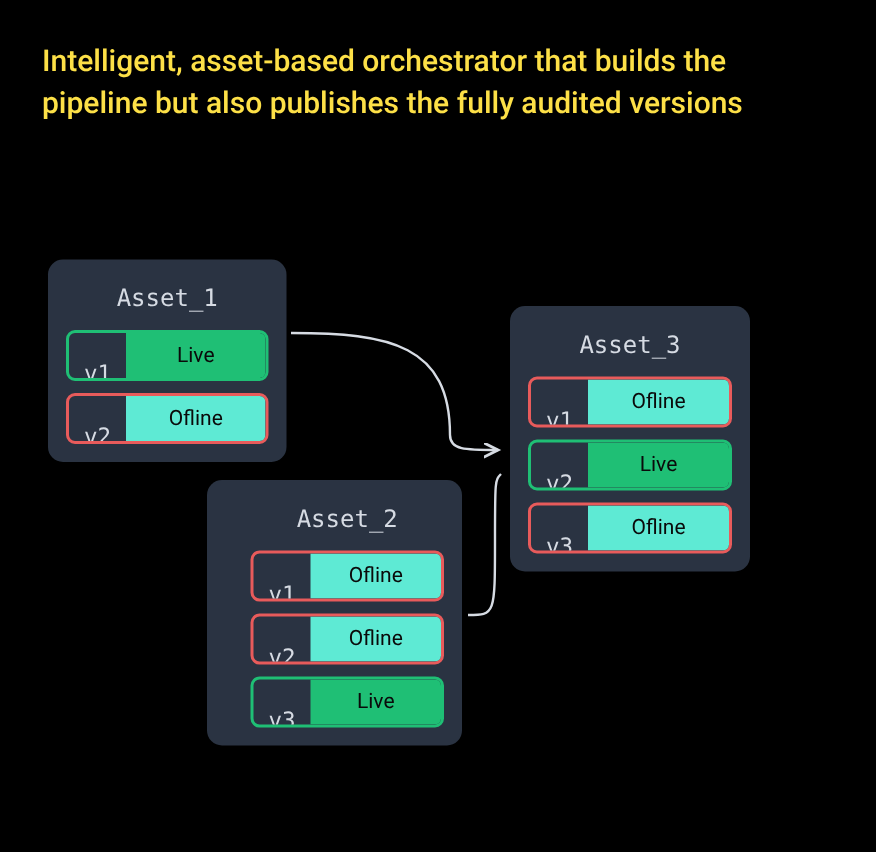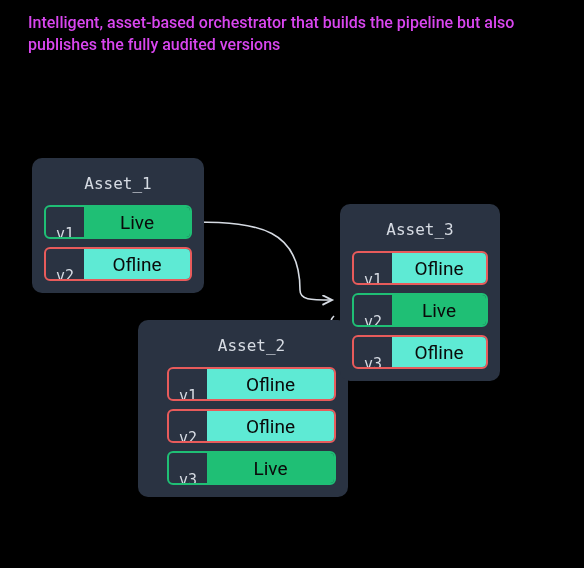--- a/index.html
+++ b/index.html
@@ -7,27 +7,27 @@
     background: #000;
     width: 584px;
     height: 568px;
     font-family: -apple-system, BlinkMacSystemFont, "Segoe UI", Roboto, Helvetica, Arial, sans-serif;
     color: #fff;
     position: relative;
     overflow: hidden;
   }
   .heading {
     position: absolute;
-    top: 12px;
+    top: 26px;
     left: 28px;
     right: 28px;
-    font-size: 16px;
+    font-size: 20px;
     font-weight: 500;
     line-height: 1.4;
-    color: #d946ef;
+    color: #fde047;
   }
   .canvas {
     position: absolute;
     top: 0;
     left: 0;
     width: 584px;
     height: 568px;
   }
   .asset-card {
     position: absolute;
@@ -62,31 +62,31 @@
     font-size: 15px;
     color: #d6dbe3;
     background: transparent;
     margin-top: 24px;
   }
   .version-status {
     flex: 1;
     display: flex;
     align-items: center;
     justify-content: center;
-    font-size: 19px;
+    font-size: 14px;
     color: #0a0a0a;
     font-weight: 400;
     text-align: center;
   }
   .version-row.live .version-status { background: #1fbf75; }
   .version-row.offline .version-status { background: #5eead4; }
 
   
-  #asset-1 { top: 158px; left: 32px; width: 172px; }
-  #asset-2 { top: 320px; left: 138px; width: 210px; padding-left: 29px; }
+  #asset-1 { top: 173px; left: 32px; width: 159px; }
+  #asset-2 { top: 320px; left: 138px; width: 170px; padding-left: 29px; }
   #asset-3 { top: 204px; left: 340px; width: 160px; }
 
   svg.arrows {
     position: absolute;
     top: 0;
     left: 0;
     width: 584px;
     height: 568px;
     pointer-events: none;
   }

